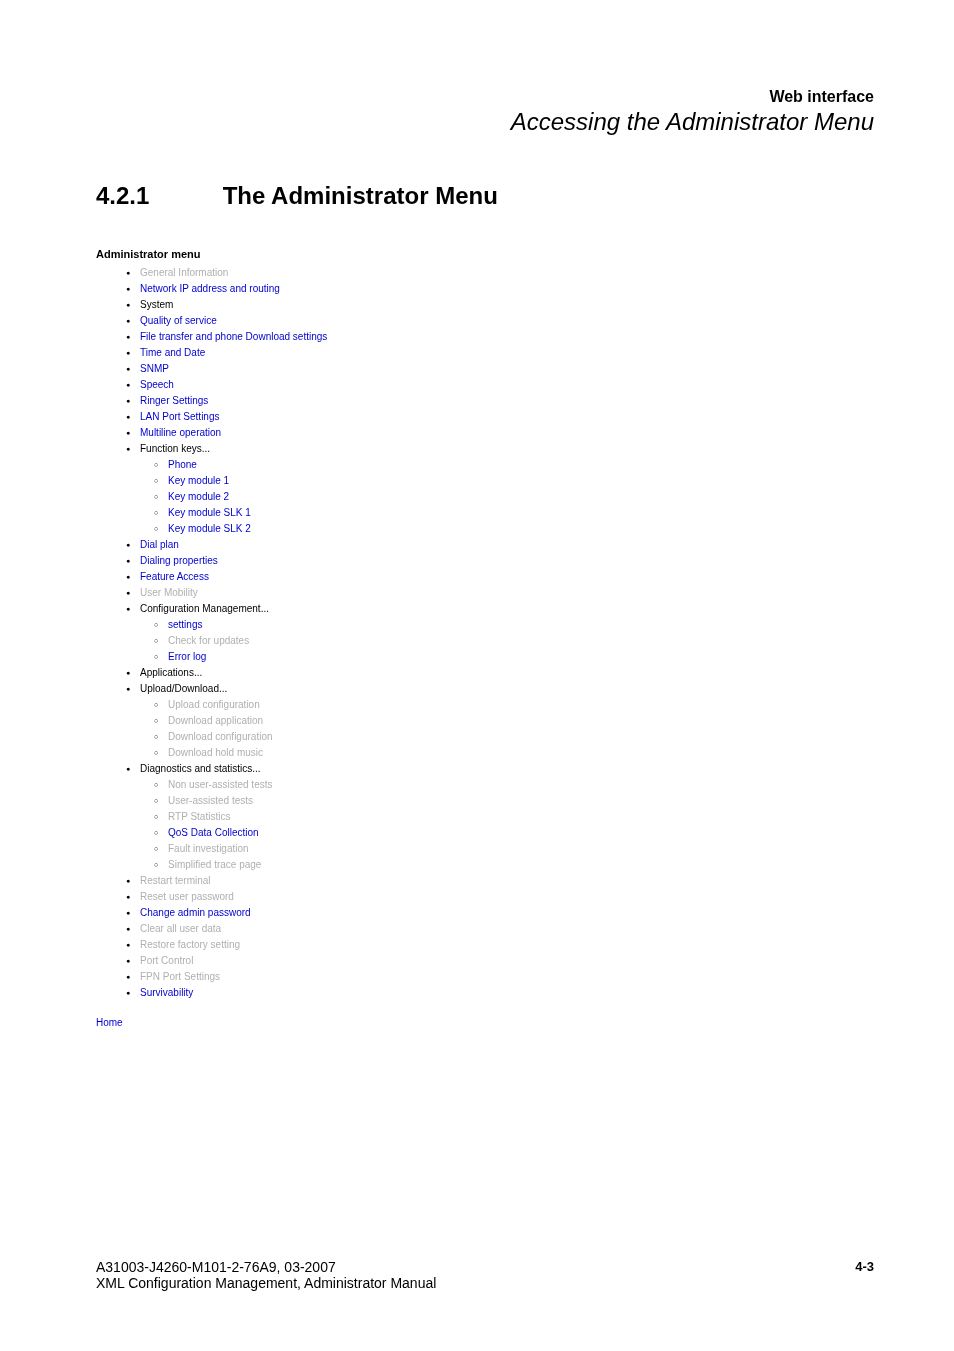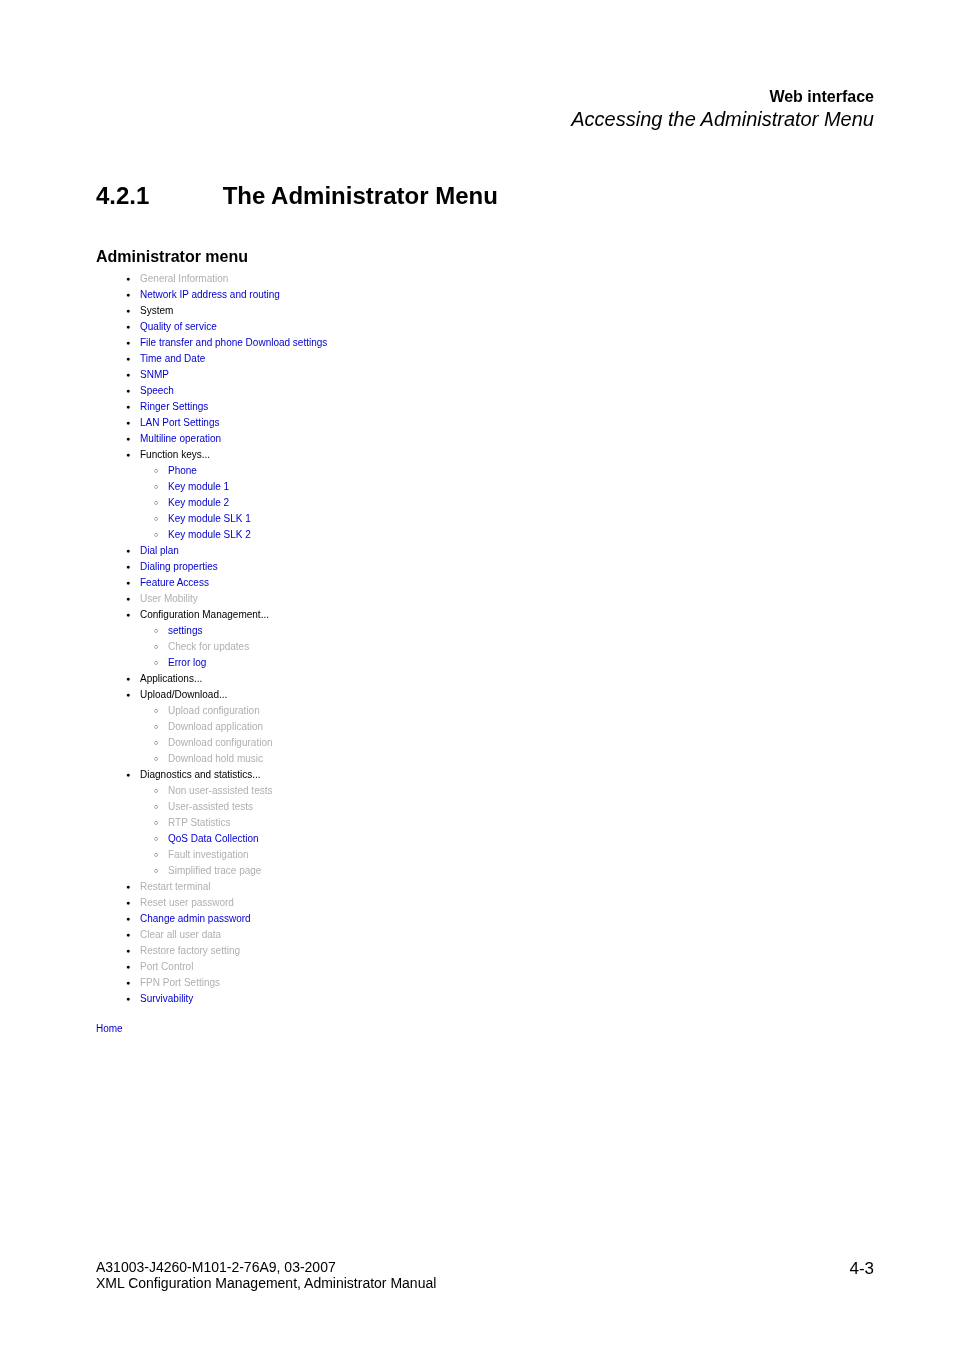--- a/index.html
+++ b/index.html
@@ -17,42 +17,42 @@
       right: 80px;
       text-align: right;
     }
     .header-bold {
       font-weight: bold;
       font-size: 16px;
       margin-bottom: 2px;
     }
     .header-italic {
       font-style: italic;
-      font-size: 20px;
+      font-size: 24px;
     }
     .section-heading {
       position: absolute;
       top: 182px;
       left: 96px;
       font-size: 24px;
       font-weight: bold;
     }
     .section-number {
       display: inline-block;
       width: 120px;
     }
     .menu-container {
       position: absolute;
       top: 248px;
       left: 96px;
       font-size: 10px;
     }
     .menu-title {
       font-weight: bold;
-      font-size: 16px;
+      font-size: 11px;
       margin-bottom: 6px;
     }
     ul.level1 {
       list-style: none;
       padding-left: 30px;
     }
     ul.level1 > li {
       position: relative;
       padding-left: 14px;
       margin-bottom: 2px;
@@ -98,22 +98,22 @@
       bottom: 60px;
       left: 96px;
       right: 80px;
       font-size: 14px;
     }
     .footer-left {
       float: left;
     }
     .footer-right {
       float: right;
-      font-weight: normal;
-      font-size: 17px;
+      font-weight: bold;
+      font-size: 13px;
     }
   </style>
 </head>
 <body>
 
 <div class="header">
   <div class="header-bold">Web interface</div>
   <div class="header-italic">Accessing the Administrator Menu</div>
 </div>
 

